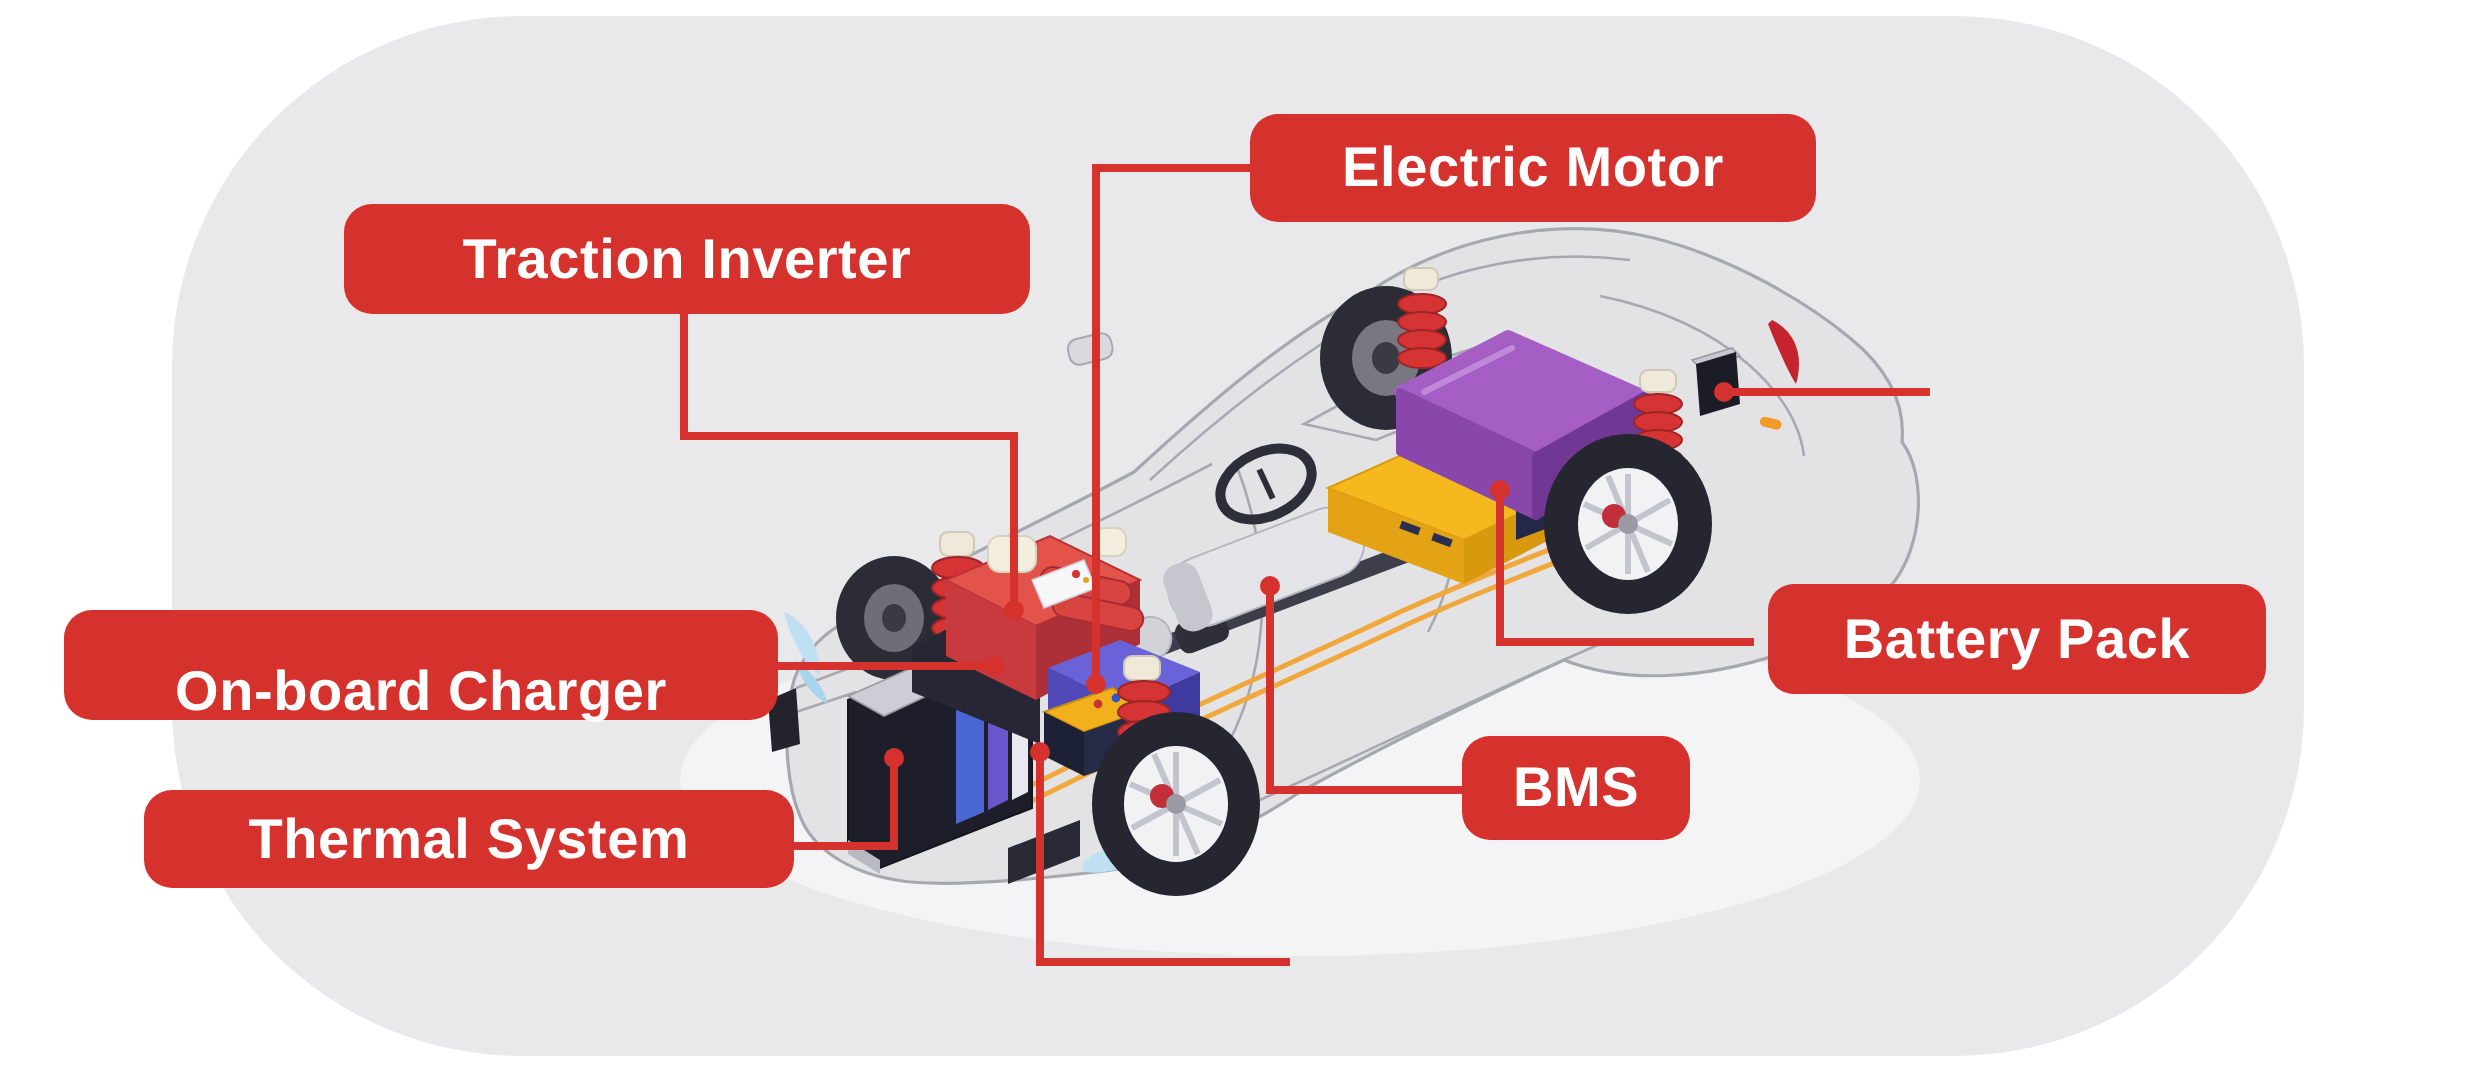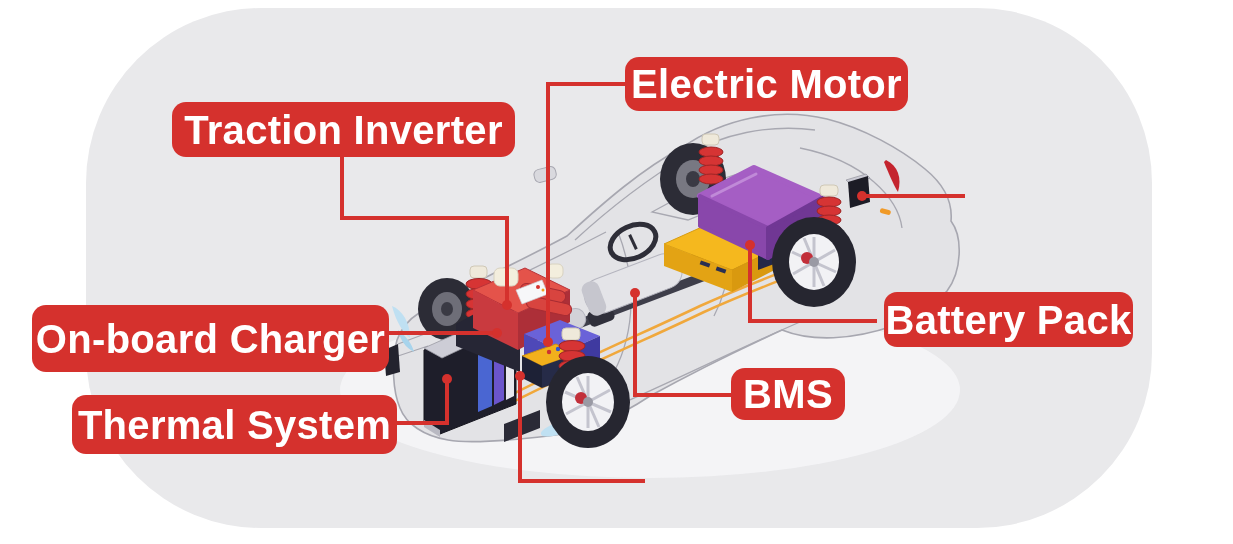--- a/index.html
+++ b/index.html
@@ -10,29 +10,29 @@
   .panel{
     position:absolute;left:86px;top:8px;width:1066px;height:520px;
     background:#e9e9eb;border-radius:175px;
   }
   .car-svg,.conn-svg{position:absolute;left:0;top:0;width:1233px;height:544px;}
   .conn-svg path{fill:none;stroke:#d5312d;stroke-width:4;}
   .conn-svg circle{fill:#d5312d;}
   .label{
     position:absolute;display:flex;align-items:center;justify-content:center;
     background:#d5312d;border-radius:14px;color:#ffffff;
-    font-weight:700;font-size:40px;line-height:1;white-space:nowrap;
+    font-weight:700;font-size:28px;line-height:1;white-space:nowrap;
     letter-spacing:0.3px;
   }
   #lbl-traction-inverter{left:172px;top:102px;width:343px;height:55px;}
   #lbl-electric-motor  {left:625px;top:57px; width:283px;height:54px;}
   #lbl-charge-port     {left:965px;top:168px;width:245px;height:55px;}
   #lbl-battery-pack    {left:884px;top:292px;width:249px;height:55px;border-radius:13px;}
-  #lbl-onboard-charger {left:32px; top:305px;width:357px;height:67px;}
-  #lbl-thermal-system  {left:72px; top:395px;width:325px;height:59px;}
+  #lbl-onboard-charger {left:32px; top:305px;width:357px;height:55px;align-items:flex-end;}
+  #lbl-thermal-system  {left:72px; top:395px;width:325px;height:49px;}
   #lbl-bms             {left:731px;top:368px;width:114px;height:52px;}
   #lbl-dcdc-converter  {left:645px;top:452px;width:341px;height:55px;}
 </style>
 </head>
 <body>
 
 <div class="stage">
 
   <div class="panel"></div>
 

